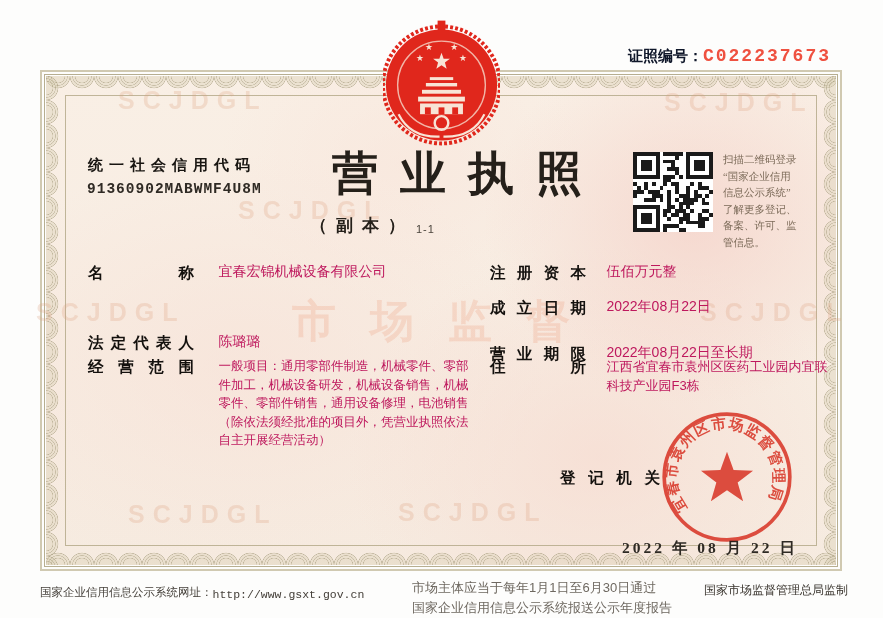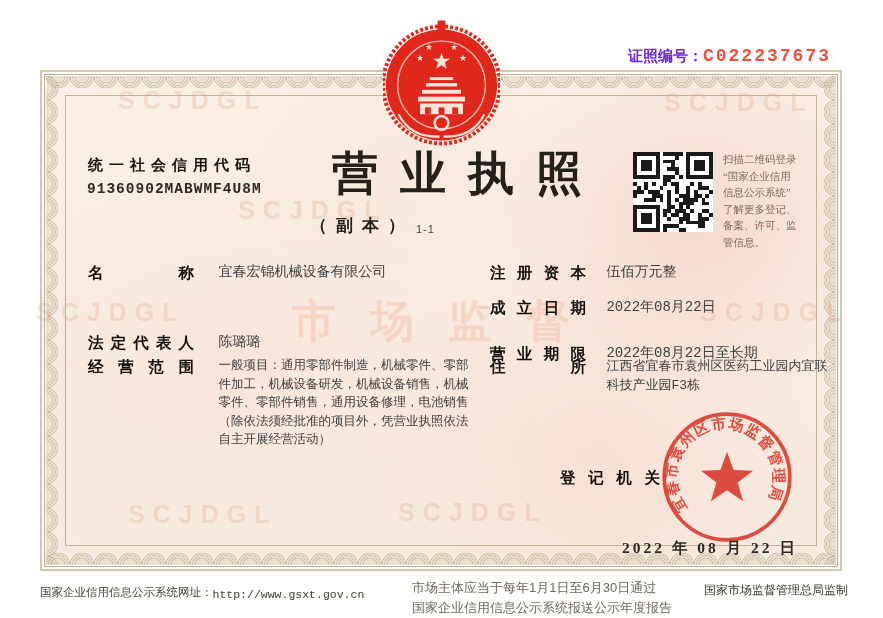--- a/index.html
+++ b/index.html
@@ -1,21 +1,21 @@
 <!DOCTYPE html>
 <html><head>
 <meta charset="utf-8">
 <style>
   html,body{margin:0;padding:0;background:#ffffff;}
   .page{position:relative;width:883px;height:618px;background:#fdfdfc;overflow:hidden;
         font-family:"Liberation Sans","DejaVu Sans",sans-serif;}
 
   
   .cert-no{position:absolute;top:46px;right:52px;z-index:6;white-space:nowrap;}
-  .cert-no .lbl{font-size:15px;font-weight:bold;color:#6d28d9;font-family:"Liberation Serif","DejaVu Serif",serif;}
+  .cert-no .lbl{font-size:15px;font-weight:bold;color:#0f172a;font-family:"Liberation Serif","DejaVu Serif",serif;}
   .cert-no .val{font-size:18px;color:#ef5140;font-family:"Liberation Mono","DejaVu Sans Mono",monospace;
                 letter-spacing:2px;font-weight:bold;}
 
   
   .frame{position:absolute;left:46px;top:76px;width:790px;height:489px;z-index:1;
      background:
       radial-gradient(300px 260px at 82% 30%, rgba(243,196,188,.50), rgba(243,196,188,0) 70%),
       radial-gradient(360px 300px at 70% 78%, rgba(246,210,200,.45), rgba(246,210,200,0) 70%),
       radial-gradient(420px 300px at 25% 60%, rgba(248,222,212,.50), rgba(248,222,212,0) 72%),
       radial-gradient(260px 200px at 45% 18%, rgba(249,228,218,.55), rgba(249,228,218,0) 70%),
@@ -61,21 +61,21 @@
   .title-main{font-size:46px;font-weight:bold;letter-spacing:22px;padding-left:22px;color:#25201a;}
   .title-sub{margin-top:9px;font-size:17px;font-weight:bold;letter-spacing:9px;color:#25201a;}
   .copy-no{font-size:11px;font-weight:normal;letter-spacing:1px;color:#4a443c;position:relative;top:2px;left:2px;}
   .qr-caption{font-size:10.5px;line-height:1.58;color:#7b6a58;white-space:pre-line;
               font-family:"Liberation Serif","DejaVu Serif",serif;}
   .frow{white-space:nowrap;}
   .flabel{display:inline-block;font-size:15.5px;font-weight:bold;color:#14110e;
           text-align:justify;text-align-last:justify;vertical-align:top;}
   .flabel.w-l{width:106px;}
   .flabel.w-r{width:96px;}
-  .fvalue{font-size:14px;color:#404040;font-family:Liberation Mono, monospace;vertical-align:top;}
+  .fvalue{font-size:14px;color:#be185d;font-family:Liberation Sans, sans-serif;vertical-align:top;}
   .fvalue.block{display:inline-block;white-space:normal;line-height:1.48;}
   .scope-text{width:254px;font-size:12.5px;}
   .addr-text{width:226px;font-size:13px;}
   .reg-label{width:100px;}
   .reg-date{font-size:15.5px;letter-spacing:3px;color:#2e2a24;
             font-family:"Liberation Serif","DejaVu Serif",serif;font-weight:bold;}
 
   
   .footer-text{font-size:11.5px;color:#45403a;}
   .footer-url{font-size:11.5px;color:#45403a;font-family:"Liberation Mono","DejaVu Sans Mono",monospace;}

